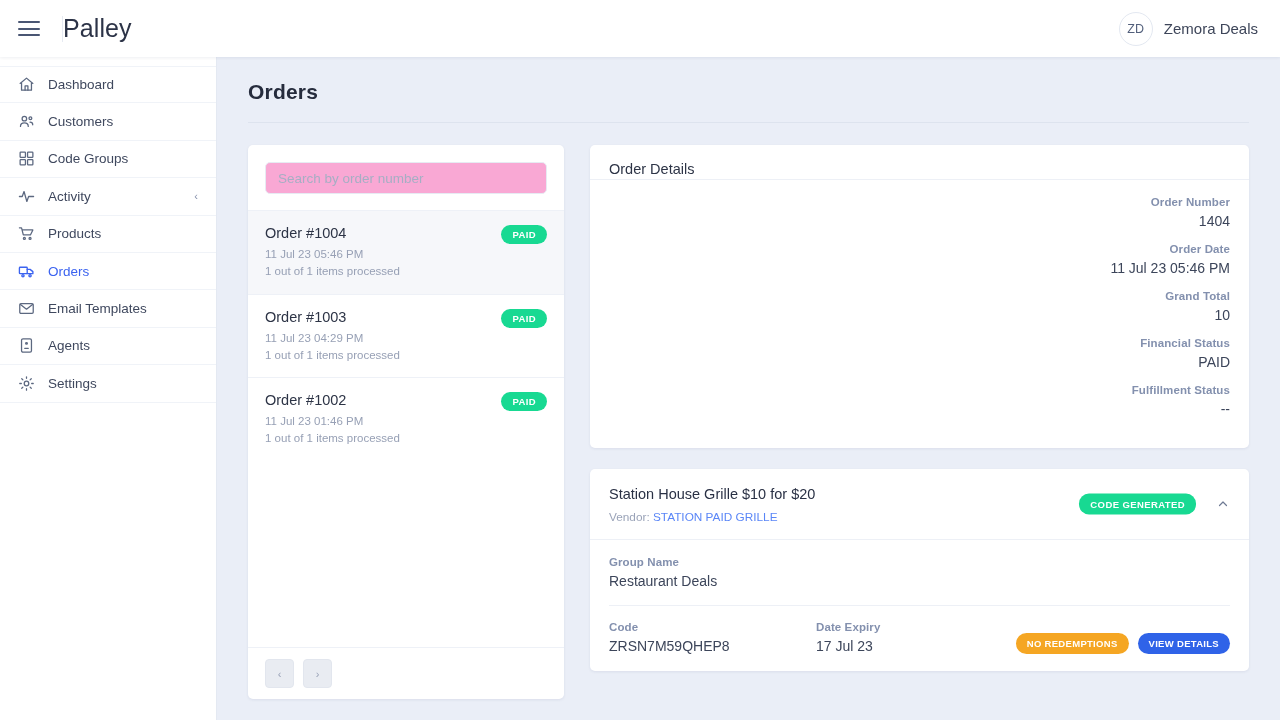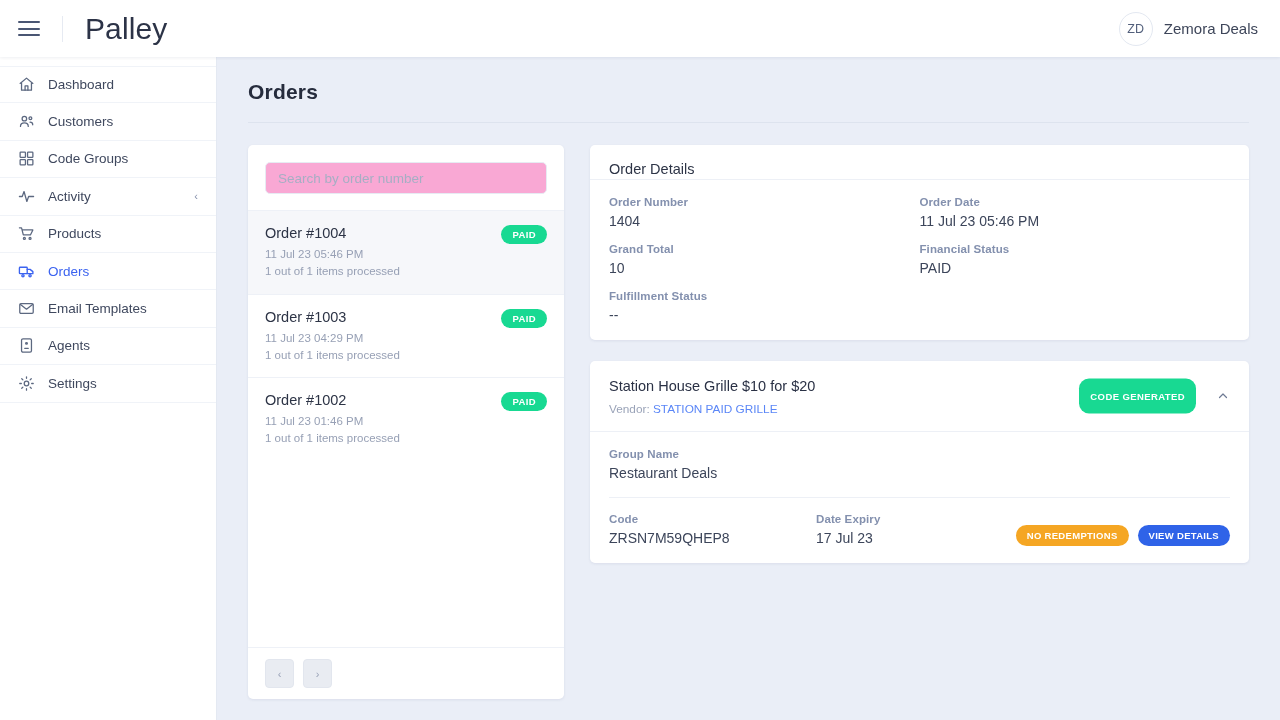--- a/index.html
+++ b/index.html
@@ -26,22 +26,21 @@
     cursor: pointer;
   }
   .hamburger span { display: block; height: 2px; background: #4a5673; border-radius: 2px; }
   .hamburger span:nth-child(1){ width: 22px; }
   .hamburger span:nth-child(2){ width: 22px; }
   .hamburger span:nth-child(3){ width: 22px; }
   .header-divider {
     width: 1px; height: 26px; background: #e6eaf2; margin-left: 22px;
   }
   .brand {
-    margin-left: 22px;
-    font-size: 30px; color: #2c3347; font-weight: 400; letter-spacing: .1px;
+    font-size: 25px; color: #2c3347; font-weight: 400; letter-spacing: .1px;
   }
   .header-right {
     margin-left: auto; margin-right: 22px;
     display: flex; align-items: center; gap: 11px;
   }
   .avatar {
     width: 34px; height: 34px; border-radius: 50%;
     border: 1px solid #e3e8f1; background: #fff;
     display: flex; align-items: center; justify-content: center;
     font-size: 12.5px; color: #53607c; letter-spacing: .3px;
@@ -157,42 +156,43 @@
     box-shadow: 0 1px 3px rgba(25,42,89,0.08);
     overflow: hidden;
   }
   .card-head {
     padding: 16px 19px 2px 19px;
     border-bottom: 1px solid #edf0f6;
     font-size: 14.5px; color: #2d3446;
   }
   .card-body { padding: 16px 19px 17px 19px; }
   .field-grid {
-    display: grid; grid-template-columns: 1fr 1fr;
+    display: grid; grid-template-columns: 1fr;
     row-gap: 14px;
+    text-align: right;
   }
   .field-label {
     font-size: 11.5px; font-weight: bold; color: #8390ae;
     letter-spacing: .1px; margin-bottom: 5px;
   }
   .field-value { font-size: 14px; color: #3c455a; }
 
   
   .product-head {
     padding: 17px 19px 15px 19px;
     border-bottom: 1px solid #edf0f6;
     position: relative;
   }
   .product-title { font-size: 14.5px; color: #2a3145; margin-bottom: 8px; }
   .product-vendor { font-size: 11.8px; color: #9aa3b8; }
   .vendor-link { color: #5a86f7; }
   .badge-code {
     position: absolute; right: 53px; top: 50%; transform: translateY(-50%);
     display: inline-flex; align-items: center; justify-content: center;
-    height: 35px; padding: 0 11px; border-radius: 10px;
+    height: 21px; padding: 0 11px; border-radius: 10px;
     background: #18d992; color: #fff;
     font-size: 9.5px; font-weight: bold; letter-spacing: .4px;
   }
   .collapse-chevron {
     position: absolute; right: 19px; top: 50%; transform: translateY(-50%);
     width: 14px; height: 14px; color: #6e7a94; cursor: pointer;
     display: flex; align-items: center; justify-content: center;
   }
   .collapse-chevron svg { width: 12px; height: 12px; display: block; }
   .product-body { padding: 16px 19px 0 19px; }

